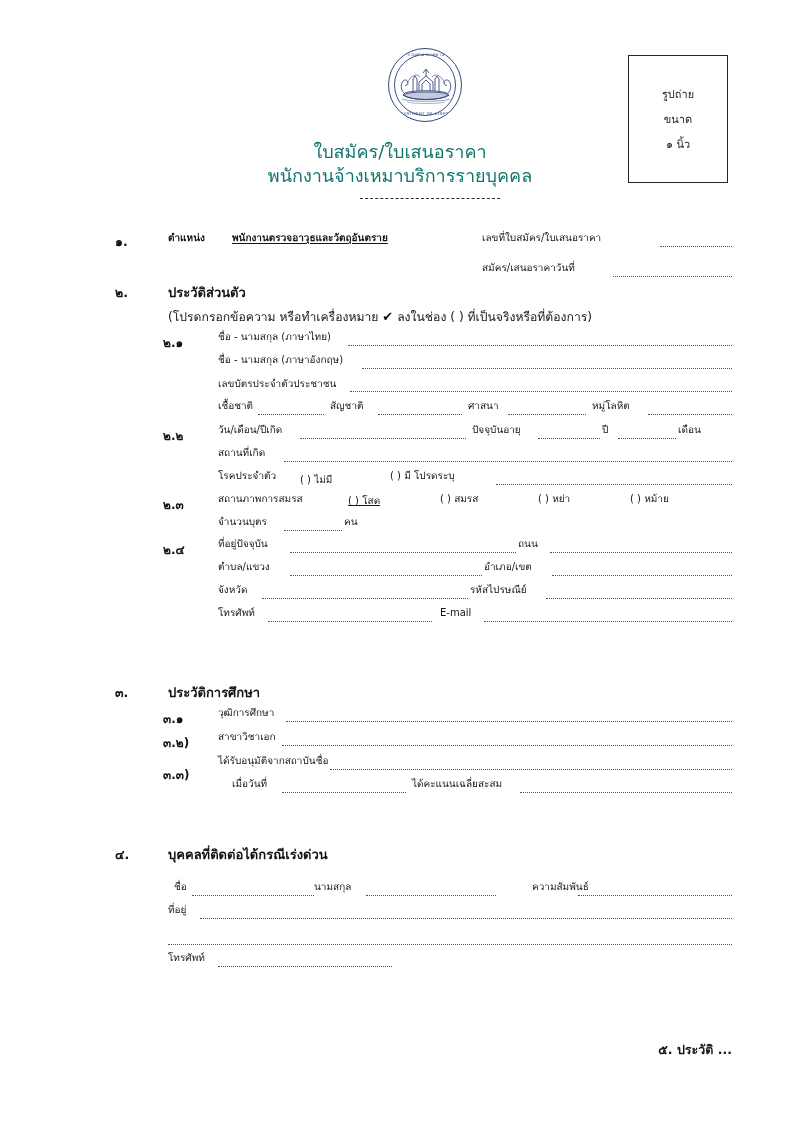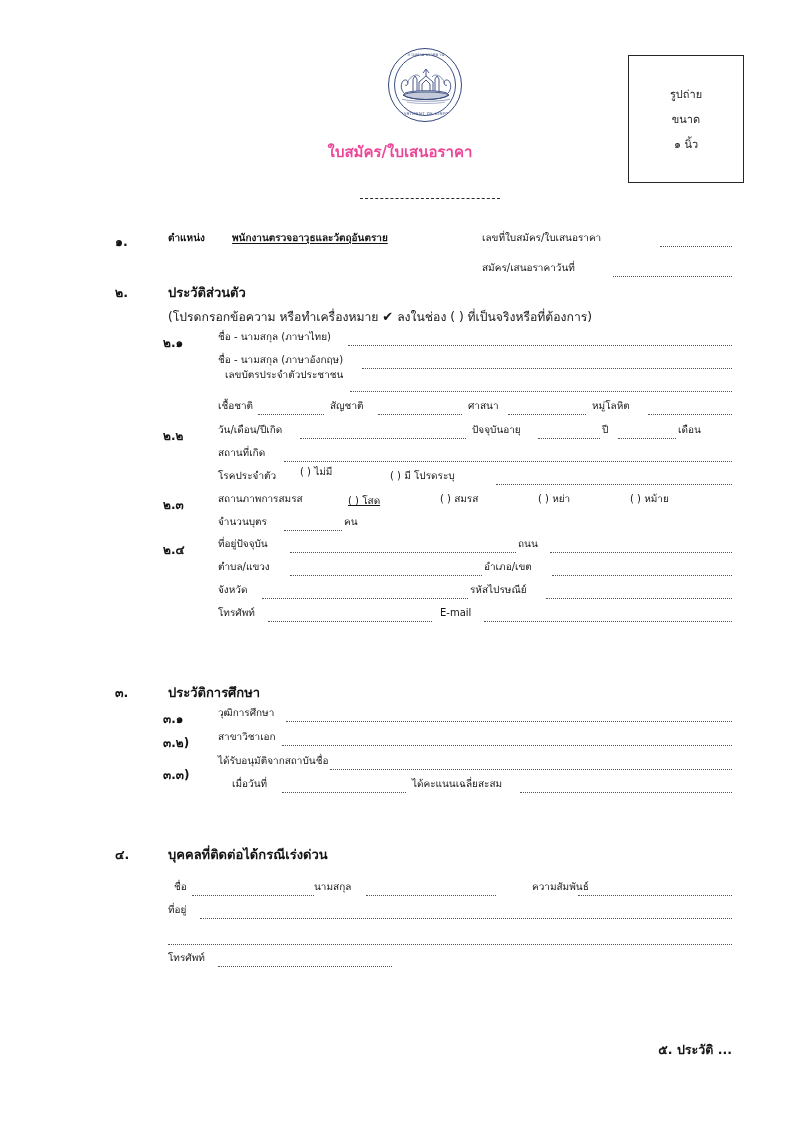--- a/index.html
+++ b/index.html
@@ -29,29 +29,29 @@
   .seal-top-text {
     position:absolute; left:0; top:4px; width:74px; text-align:center;
     font-size:4.4px; color:#33477d; letter-spacing:.2px; line-height:1;
   }
   .seal-bot-text {
     position:absolute; left:0; bottom:5px; width:74px; text-align:center;
     font-size:3.9px; color:#33477d; letter-spacing:.45px; line-height:1;
   }
 
   .title-block { position:absolute; left:200px; top:140px; width:400px; text-align:center; }
-  .title-line { font-size:15px; font-weight:700; line-height:24px; color:#ec4899; }
+  .title-line { font-size:18px; font-weight:400; line-height:24px; color:#0f766e; }
 
   .dash-sep {
     position:absolute; left:360px; top:198px; width:140px; height:0;
     border-top:1.4px dashed #2a2a2a;
   }
 
   .photo-box {
-    position:absolute; left:628px; top:55px; width:116px; height:128px;
+    position:absolute; left:628px; top:55px; width:100px; height:128px;
     border:1.6px solid #262626; background:#fff;
     display:flex; flex-direction:column; align-items:center; justify-content:center;
     gap:14px;
   }
   .photo-box .pl { font-size:11px; color:#1f1f1f; line-height:1; }
 
   
   .form { position:absolute; left:0; top:215px; width:800px; }
   .num {
     position:absolute; left:115px; font-size:12.5px; font-weight:700; color:#141414;
@@ -121,20 +121,21 @@
             <path d="M18 53 C25 55 49 55 56 53" stroke-opacity="0.45"></path>
           </g>
         </svg>
         <div class="seal-top-text">กรมท่าอากาศยาน</div>
         <div class="seal-bot-text">DEPARTMENT OF AIRPORTS</div>
       </div>
     </div>
 
     <div class="title-block">
       <div class="title-line">ใบสมัคร/ใบเสนอราคา</div>
+      <div class="title-line">พนักงานจ้างเหมาบริการรายบุคคล</div>
     </div>
     <div class="dash-sep"></div>
 
     <div class="photo-box">
       <div class="pl">รูปถ่าย</div>
       <div class="pl">ขนาด</div>
       <div class="pl">๑ นิ้ว</div>
     </div>
   </div>
 
@@ -159,21 +160,21 @@
       <span>ลงในช่อง (   ) ที่เป็นจริงหรือที่ต้องการ)</span>
     </div>
 
     <div class="subnum" style="top:118px;">๒.๑</div>
     <div class="txt" style="left:218px; top:117px;text-align:center;">ชื่อ - นามสกุล (ภาษาไทย)</div>
     <div class="dots" style="left:348px; top:130px; width:384px;"></div>
 
     <div class="txt" style="left:218px; top:140px;">ชื่อ - นามสกุล (ภาษาอังกฤษ)</div>
     <div class="dots" style="left:362px; top:153px; width:370px;"></div>
 
-    <div class="txt" style="left:218px; top:155px;margin-left:7px;">เลขบัตรประจำตัวประชาชน</div>
+    <div class="txt" style="left:218px; top:164px;">เลขบัตรประจำตัวประชาชน</div>
     <div class="dots" style="left:350px; top:176px; width:382px;"></div>
 
     <div class="txt" style="left:218px; top:186px;">เชื้อชาติ</div>
     <div class="dots" style="left:258px; top:199px; width:66px;"></div>
     <div class="txt" style="left:330px; top:186px;">สัญชาติ</div>
     <div class="dots" style="left:378px; top:199px; width:84px;"></div>
     <div class="txt" style="left:468px; top:186px;">ศาสนา</div>
     <div class="dots" style="left:508px; top:199px; width:78px;"></div>
     <div class="txt" style="left:592px; top:186px;">หมู่โลหิต</div>
     <div class="dots" style="left:648px; top:199px; width:84px;"></div>
@@ -184,21 +185,21 @@
     <div class="txt" style="left:472px; top:210px;">ปัจจุบันอายุ</div>
     <div class="dots" style="left:538px; top:223px; width:62px;"></div>
     <div class="txt" style="left:602px; top:210px;">ปี</div>
     <div class="dots" style="left:618px; top:223px; width:58px;"></div>
     <div class="txt" style="left:678px; top:210px;">เดือน</div>
 
     <div class="txt" style="left:218px; top:233px;">สถานที่เกิด</div>
     <div class="dots" style="left:284px; top:246px; width:448px;"></div>
 
     <div class="txt" style="left:218px; top:256px;">โรคประจำตัว</div>
-    <div class="txt" style="left:300px; top:252px;">(   ) ไม่มี</div>
+    <div class="txt" style="left:300px; top:260px;">(   ) ไม่มี</div>
     <div class="txt" style="left:390px; top:256px;">(   ) มี โปรดระบุ</div>
     <div class="dots" style="left:496px; top:269px; width:236px;"></div>
 
     <div class="subnum" style="top:280px;">๒.๓</div>
     <div class="txt" style="left:218px; top:279px;">สถานภาพการสมรส</div>
     <div class="txt" style="left:348px; top:281px;text-decoration:underline;">(   ) โสด</div>
     <div class="txt" style="left:440px; top:279px;">(   ) สมรส</div>
     <div class="txt" style="left:538px; top:279px;">(   ) หย่า</div>
     <div class="txt" style="left:630px; top:279px;">(   ) หม้าย</div>
 

